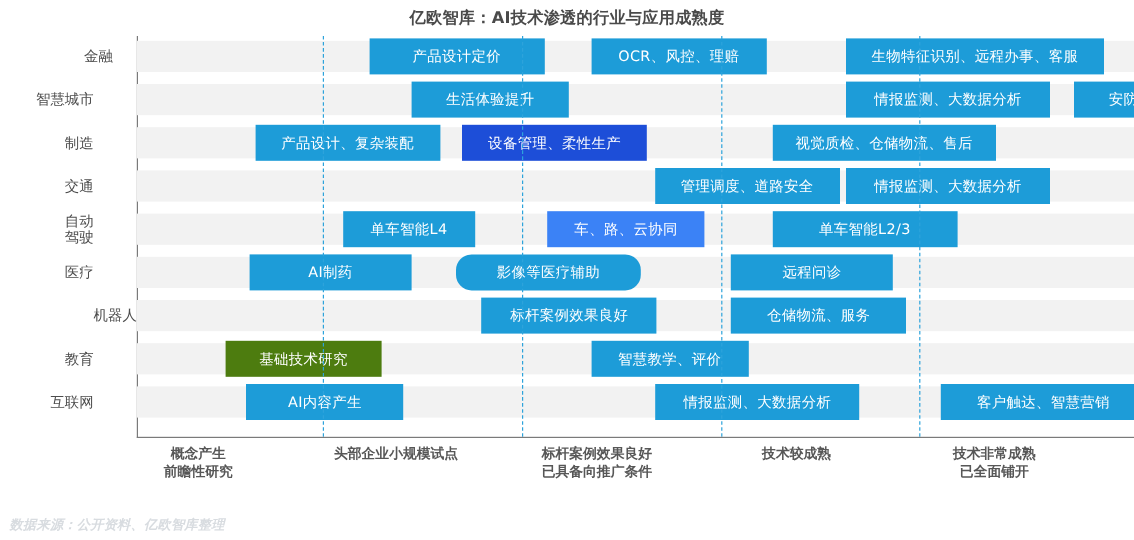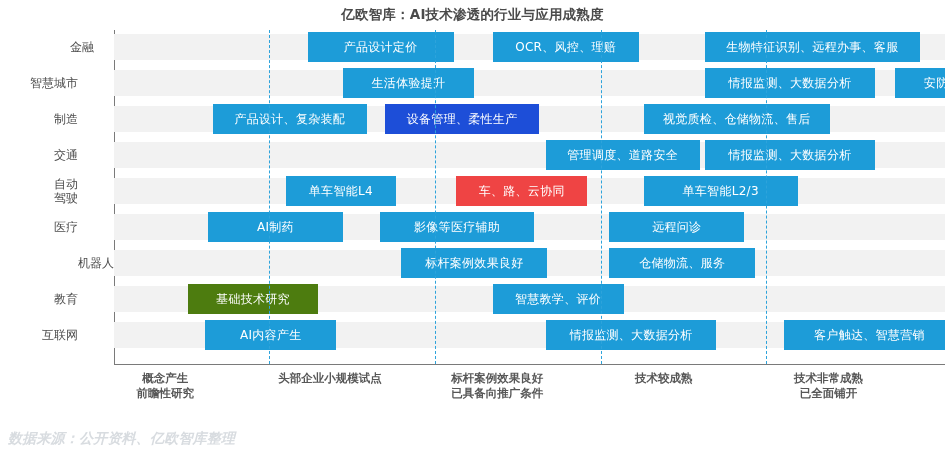--- a/index.html
+++ b/index.html
@@ -134,21 +134,21 @@
     font-weight: bold;
     color: #575757;
     line-height: 15px;
   }
 
   
   .footer-note {
     position: absolute;
     left: 8px;
     top: 430px;
-    font-size: 14px;
+    font-size: 11px;
     font-style: italic;
     font-weight: bold;
     color: #d8dce0;
     letter-spacing: 0.2px;
   }
 </style>
 </head>
 <body>
 
 <div class="chart-title">亿欧智库：AI技术渗透的行业与应用成熟度</div>
@@ -175,27 +175,27 @@
         <div class="bar" style="left: 62.7%; width: 22%; background: rgb(29, 156, 216);">视觉质检、仓储物流、售后</div>
       </div>
       <div class="row" style="top: 112px;">
         <div class="row-band" style="background: rgb(242, 242, 242);"></div>
         <div class="bar" style="left: 51.1%; width: 18.2%; background: rgb(29, 156, 216);">管理调度、道路安全</div>
         <div class="bar" style="left: 69.9%; width: 20.2%; background: rgb(29, 156, 216);">情报监测、大数据分析</div>
       </div>
       <div class="row" style="top: 148px;">
         <div class="row-band" style="background: rgb(242, 242, 242);"></div>
         <div class="bar" style="left: 20.3%; width: 13.1%; background: rgb(29, 156, 216);">单车智能L4</div>
-        <div class="bar" style="left: 40.5%; width: 15.5%; background: #ef4444; text-align: right;">车、路、云协同</div>
+        <div class="bar" style="left: 40.5%; width: 15.5%; background: #3b82f6; text-align: right;">车、路、云协同</div>
         <div class="bar" style="left: 62.7%; width: 18.2%; background: rgb(29, 156, 216);">单车智能L2/3</div>
       </div>
       <div class="row" style="top: 184px;">
         <div class="row-band" style="background: rgb(242, 242, 242);"></div>
         <div class="bar" style="left: 11.1%; width: 16%; background: rgb(29, 156, 216);">AI制药</div>
-        <div class="bar" style="left: 31.5%; width: 18.2%; background: rgb(29, 156, 216);">影像等医疗辅助</div>
+        <div class="bar" style="left: 31.5%; width: 18.2%; background: rgb(29, 156, 216); border-radius: 13px;">影像等医疗辅助</div>
         <div class="bar" style="left: 58.6%; width: 16%; background: rgb(29, 156, 216);">远程问诊</div>
       </div>
       <div class="row" style="top: 220px;">
         <div class="row-band" style="background: rgb(242, 242, 242);"></div>
         <div class="bar" style="left: 34%; width: 17.3%; background: rgb(29, 156, 216);">标杆案例效果良好</div>
         <div class="bar" style="left: 58.6%; width: 17.3%; background: rgb(29, 156, 216);">仓储物流、服务</div>
       </div>
       <div class="row" style="top: 256px;">
         <div class="row-band" style="background: rgb(242, 242, 242);"></div>
         <div class="bar" style="left: 8.7%; width: 15.5%; background: #4d7c0f;">基础技术研究</div>

